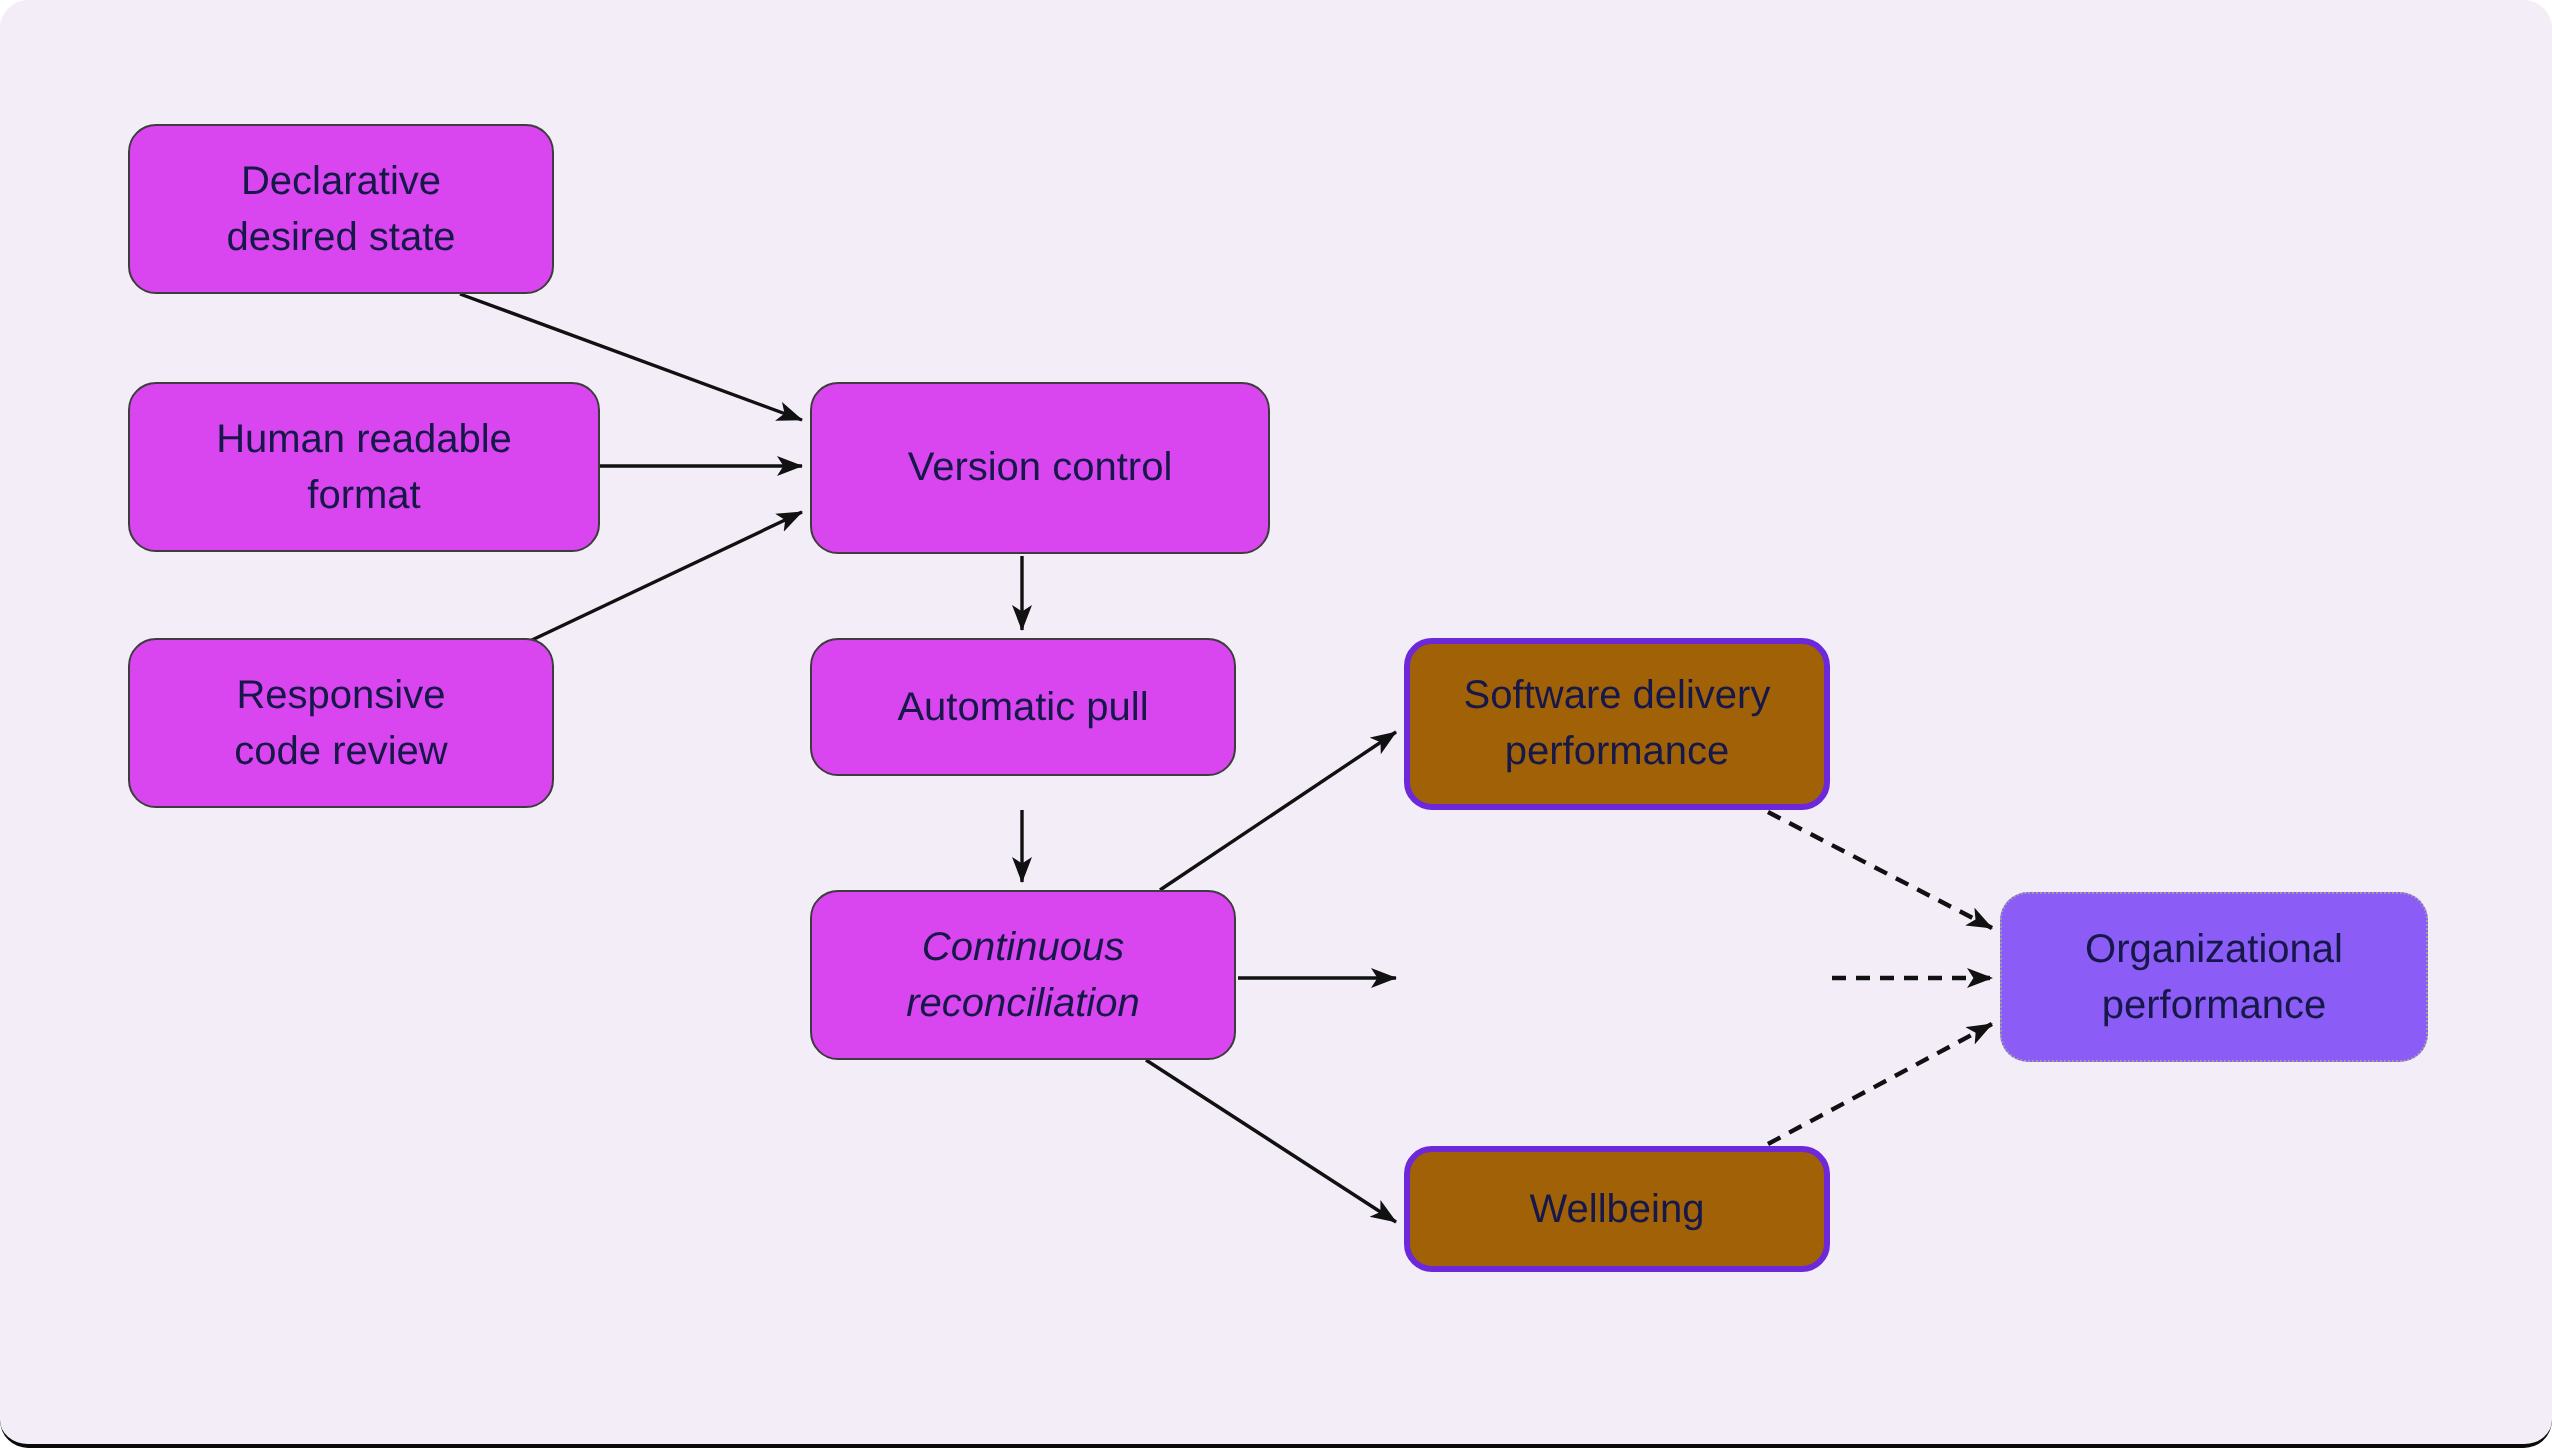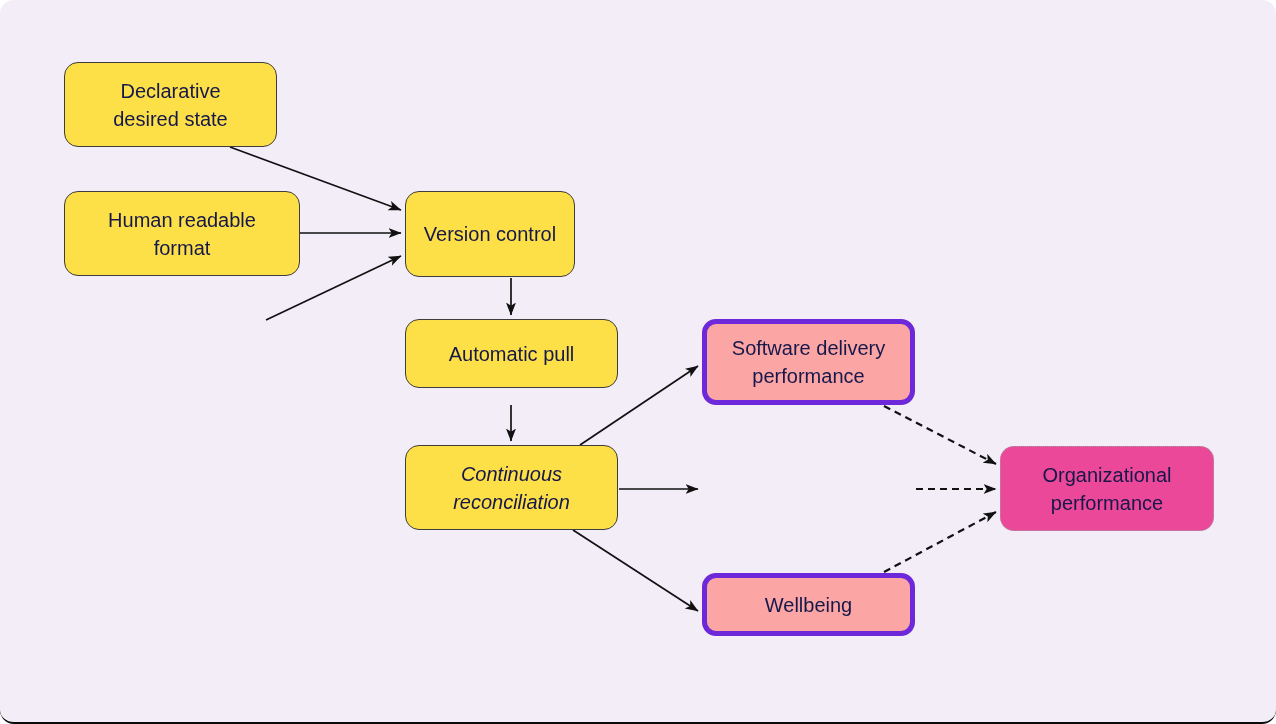--- a/index.html
+++ b/index.html
@@ -32,36 +32,36 @@
     justify-content: center;
     text-align: center;
     white-space: pre-line;
     box-sizing: border-box;
     border-radius: 14px;
     font-size: 20px;
     line-height: 1.4;
     color: #16184A;
   }
   .style-solid {
-    background: #fde047;
+    background: #d946ef;
     border: 1px solid #3d3d3d;
   }
   .style-green {
-    background: #fca5a5;
-    border: 5px solid #6d28d9;
+    background: #a16207;
+    border: 3px solid #6d28d9;
   }
   .style-dashed-outline {
-    background: #ec4899;
+    background: #8b5cf6;
     border: 1.5px dotted #9e9e9e;
   }
   
   #n-declarative-desired-state      { left: 64px;   top: 62px;  width: 213px; height: 85px; }
   #n-human-readable-format          { left: 64px;   top: 191px; width: 236px; height: 85px; }
   #n-responsive-code-review         { left: 64px;   top: 319px; width: 213px; height: 85px; }
-  #n-version-control                { left: 405px;  top: 191px; width: 170px; height: 86px; }
+  #n-version-control                { left: 405px;  top: 191px; width: 230px; height: 86px; }
   #n-automatic-pull                 { left: 405px;  top: 319px; width: 213px; height: 69px; }
   #n-continuous-reconciliation      { left: 405px;  top: 445px; width: 213px; height: 85px; font-style: italic; }
   #n-software-delivery-performance  { left: 702px;  top: 319px; width: 213px; height: 86px; }
   #n-reliability                    { left: 702px;  top: 447px; width: 213px; height: 85px; }
   #n-wellbeing                      { left: 702px;  top: 573px; width: 213px; height: 63px; }
   #n-organizational-performance     { left: 1000px; top: 446px; width: 214px; height: 85px; }
 
   .edge-solid  { stroke: #111111; stroke-width: 1.7; fill: none; }
   .edge-dashed { stroke: #111111; stroke-width: 2.2; fill: none; stroke-dasharray: 7 5; }
 </style>
@@ -90,20 +90,22 @@
         <line x1="884" y1="572" x2="996" y2="512" class="edge-dashed" marker-end="url(#arrowhead)"></line>
       </g>
   </svg>
 
   <div class="node style-solid" id="n-declarative-desired-state">Declarative
 desired state</div>
 
   <div class="node style-solid" id="n-human-readable-format">Human readable
 format</div>
 
+  <div class="node style-solid" id="n-responsive-code-review">Responsive
+code review</div>
 
   <div class="node style-solid" id="n-version-control">Version control</div>
 
   <div class="node style-solid" id="n-automatic-pull">Automatic pull</div>
 
   <div class="node style-solid" id="n-continuous-reconciliation">Continuous
 reconciliation</div>
 
   <div class="node style-green" id="n-software-delivery-performance">Software delivery
 performance</div>

